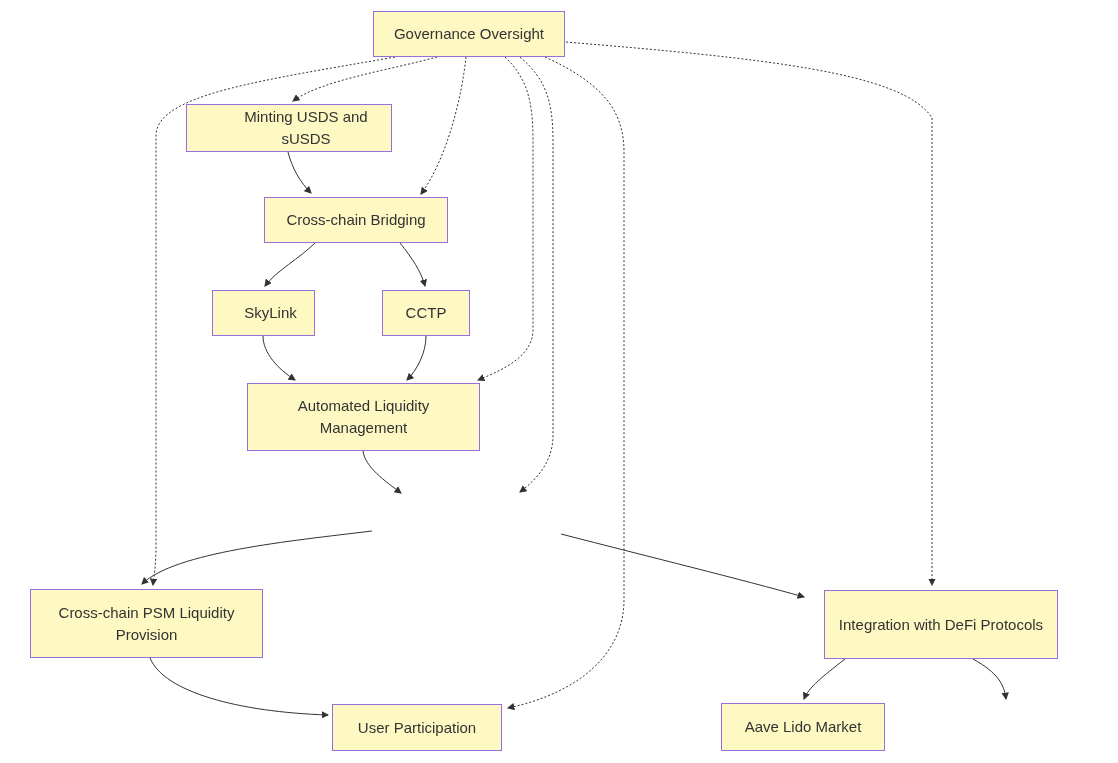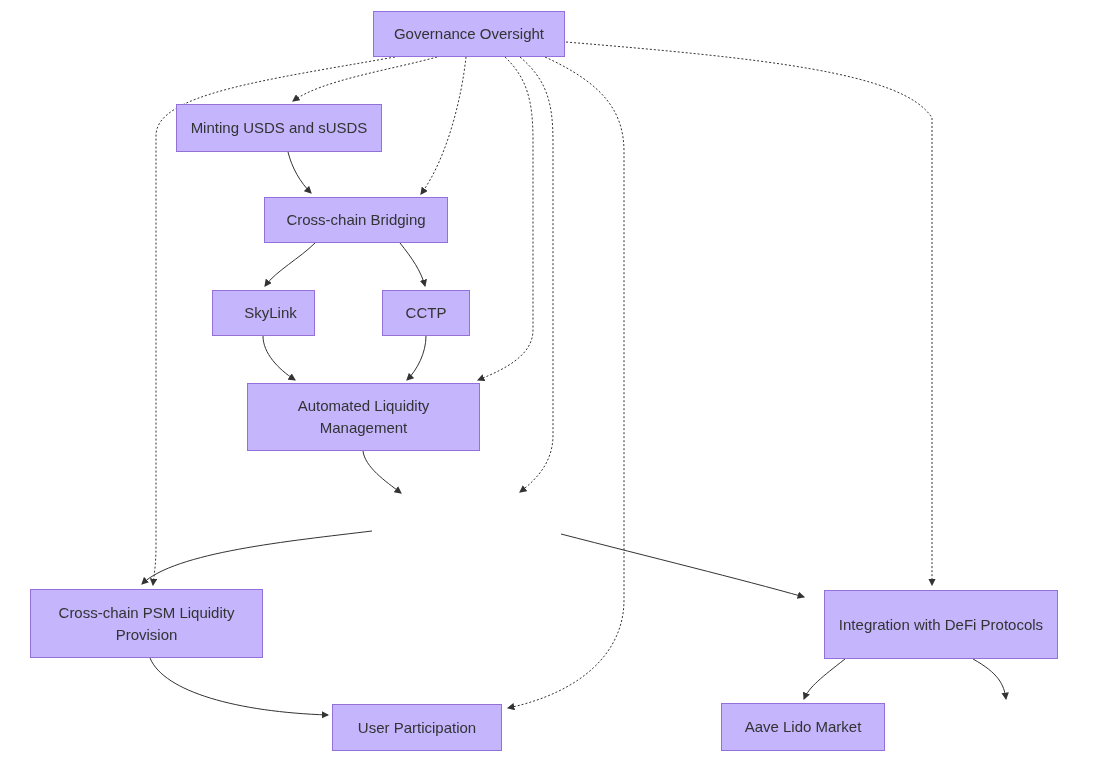--- a/index.html
+++ b/index.html
@@ -29,33 +29,33 @@
   }
   .edge-dotted {
     stroke: #333333;
     stroke-width: 1;
     fill: none;
     stroke-dasharray: 2,2;
   }
   .node {
     position: absolute;
     box-sizing: border-box;
-    background: #c4b5fd;
+    background: #fef9c3;
     border: 1px solid #9370DB;
     color: #333333;
     font-size: 15px;
     line-height: 1.45;
     display: flex;
     align-items: center;
     justify-content: center;
     text-align: center;
     padding: 2px 10px;
   }
   .n-governance  { left: 373px; top: 11px;  width: 192px; height: 46px; }
-  .n-minting     { left: 176px; top: 104px; width: 206px; height: 48px; }
+  .n-minting     { left: 186px; top: 104px; width: 206px; height: 48px; padding-left: 44px; }
   .n-bridging    { left: 264px; top: 197px; width: 184px; height: 46px; }
   .n-skylink     { left: 212px; top: 290px; width: 103px; height: 46px; padding-left: 24px; }
   .n-cctp        { left: 382px; top: 290px; width: 88px;  height: 46px; text-align: center; }
   .n-alm         { left: 247px; top: 383px; width: 233px; height: 68px; }
   .n-deployment  { left: 372px; top: 496px; width: 189px; height: 47px; }
   .n-psm         { left: 30px;  top: 589px; width: 233px; height: 69px; }
   .n-integration { left: 808px; top: 590px; width: 234px; height: 69px; margin-left: 16px; }
   .n-user        { left: 332px; top: 704px; width: 170px; height: 47px; }
   .n-aave        { left: 721px; top: 703px; width: 164px; height: 48px; }
   .n-morpho      { left: 929px; top: 703px; width: 154px; height: 48px; }

